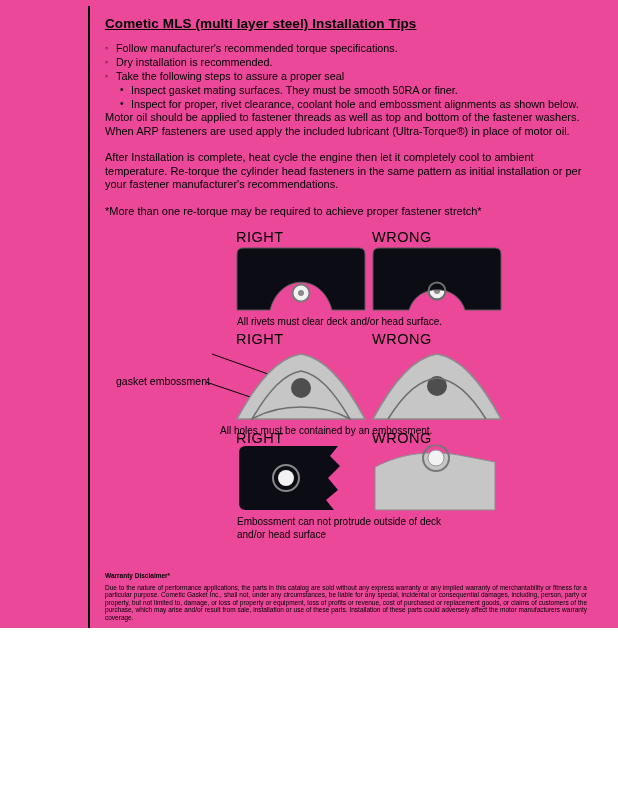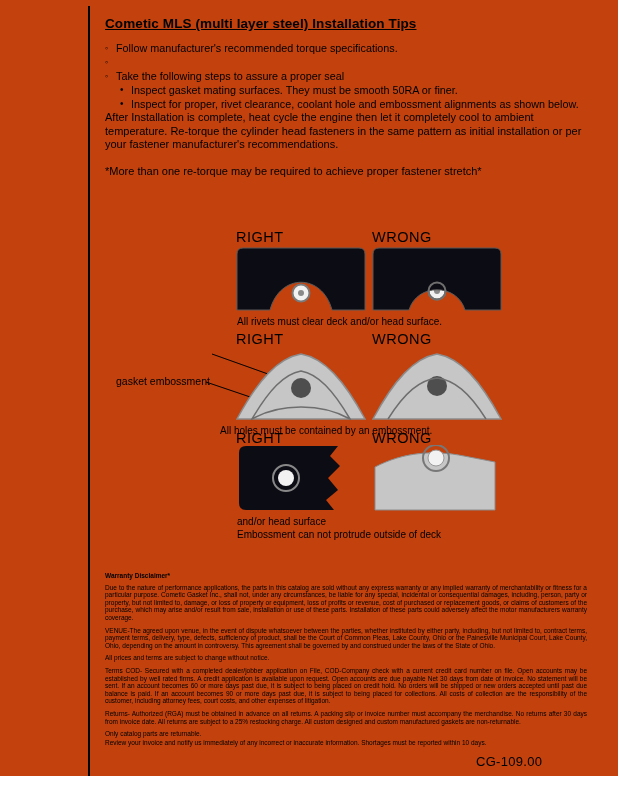--- a/index.html
+++ b/index.html
@@ -1,18 +1,18 @@
 <!DOCTYPE html>
 <html><head>
 <meta charset="utf-8">
 <style>
   * { margin:0; padding:0; box-sizing:border-box; }
   html,body { background:#ffffff; }
   .page {
-    position:relative; width:618px; height:776px; background:#c2410c;
+    position:relative; width:618px; height:628px; background:#ec4899;
     font-family:"Liberation Sans", sans-serif; color:#000; overflow:hidden;
   }
   .left-rule { position:absolute; left:88px; top:6px; width:2px; height:788px; background:#000; }
 
   .content { position:absolute; left:105px; top:16px; width:487px; }
   .title { font-size:13.5px; font-weight:bold; text-decoration:underline; margin-bottom:10px; letter-spacing:.1px; }
   .bullet-line { display:flex; font-size:10.8px; line-height:14px; }
   .bullet-line .mark { width:11px; font-size:9px; flex:none; }
   .sub { margin-left:15px; white-space:nowrap; }
   .sub .mark { font-size:10px; }
@@ -40,34 +40,36 @@
 
   <div class="content">
     <div class="title">Cometic MLS (multi layer steel) Installation Tips</div>
 
     <div class="bullet-line">
       <span class="mark">◦</span>
       <span>Follow manufacturer's recommended torque specifications.</span>
     </div>
     <div class="bullet-line">
       <span class="mark">◦</span>
+      <span>Dry installation is recommended.</span>
     </div>
     <div class="bullet-line">
       <span class="mark">◦</span>
       <span>Take the following steps to assure a proper seal</span>
     </div>
     <div class="bullet-line sub">
       <span class="mark">•</span>
       <span>Inspect gasket mating surfaces.  They must be smooth 50RA or finer.</span>
     </div>
     <div class="bullet-line sub">
       <span class="mark">•</span>
       <span>Inspect for proper, rivet clearance, coolant hole and embossment alignments as shown below.</span>
     </div>
 
+    <div class="para">Motor oil should be applied to fastener threads as well as top and bottom of the fastener washers. When ARP fasteners are used apply the included lubricant (Ultra-Torque®) in place of motor oil.</div>
     <div class="para">After Installation is complete, heat cycle the engine then let it completely cool to ambient temperature. Re-torque the cylinder head fasteners in the same pattern as initial installation or per your fastener manufacturer's recommendations.</div>
     <div class="para">*More than one re-torque may be required to achieve proper fastener stretch*</div>
   </div>
 
   <div class="abs fig-label" style="left:236px; top:229px;">RIGHT</div>
   <div class="abs fig-label" style="left:372px; top:229px;">WRONG</div>
 
   <div class="abs" style="left:236px; top:247px;">
     <svg width="130" height="64" viewBox="0 0 130 64">
       <path d="M7,1 H123 Q129,1 129,7 V63 H96 C86,26 44,26 34,63 H1 V7 Q1,1 7,1 Z" fill="#0c0c15" stroke="#5a5a5a" stroke-width="1"></path>
@@ -124,22 +126,22 @@
     </svg>
   </div>
   <div class="abs" style="left:374px; top:445px;">
     <svg width="122" height="66" viewBox="0 0 122 66">
       <path d="M1,22 C30,7 60,5 90,11 L121,17 V65 H1 Z" fill="#c6c6c6" stroke="#8c8c8c" stroke-width="1"></path>
       <circle cx="62" cy="13" r="13" fill="none" stroke="#777777" stroke-width="2"></circle>
       <circle cx="62" cy="13" r="8" fill="#f2f2f2" stroke="#999999" stroke-width="1"></circle>
     </svg>
   </div>
   <div class="abs caption" style="left:237px; top:515px;">
+    <div>Embossment can not protrude outside of deck</div>
     <div>and/or head surface</div>
-    <div>Embossment can not protrude outside of deck</div>
   </div>
 
   <div class="legal">
     <h4>Warranty Disclaimer*</h4>
     <p>Due to the nature of performance applications, the parts in this catalog are sold without any express warranty or any implied warranty of merchantability or fitness for a particular purpose.  Cometic Gasket Inc., shall not, under any circumstances, be liable for any special, incidental or consequential damages, including, person, party or property, but not limited to, damage, or loss of property or equipment, loss of profits or revenue, cost of purchased or replacement goods, or claims of customers of the purchase, which may arise and/or result from sale, installation or use of these parts.  Installation of these parts could adversely affect the motor manufacturers warranty coverage.</p>
     <p>VENUE-The agreed upon venue, in the event of dispute whatsoever between the parties, whether instituted by either party, including, but not limited to, contract terms, payment terms, delivery, type, defects, sufficiency of product, shall be the Court of Common Pleas, Lake County, Ohio or the Painesville Municipal Court, Lake County, Ohio, depending on the amount in controversy.  This agreement shall be governed by and construed under the laws of the State of Ohio.</p>
     <p>All prices and terms are subject to change without notice.</p>
     <p>Terms COD- Secured with a completed dealer/jobber application on File, COD-Company check with a current credit card number on file.  Open accounts may be established by well rated firms.  A credit application is available upon request.  Open accounts are due payable Net 30 days from date of invoice.  No statement will be sent.  If an account becomes 60 or more days past due, it is subject to being placed on credit hold.  No orders will be shipped or new orders accepted until past due balance is paid.  If an account becomes 90 or more days past due, it is subject to being placed for collections.  All costs of collection are the responsibility of the customer, including attorney fees, court costs, and other expenses of litigation.</p>
     <p>Returns- Authorized (RGA) must be obtained in advance on all returns.  A packing slip or invoice number must accompany the merchandise.  No returns after 30 days from invoice date.  All returns are subject to a 25% restocking charge.  All custom designed and custom manufactured gaskets are non-returnable.</p>
     <p class="tight">Only catalog parts are returnable.</p>

